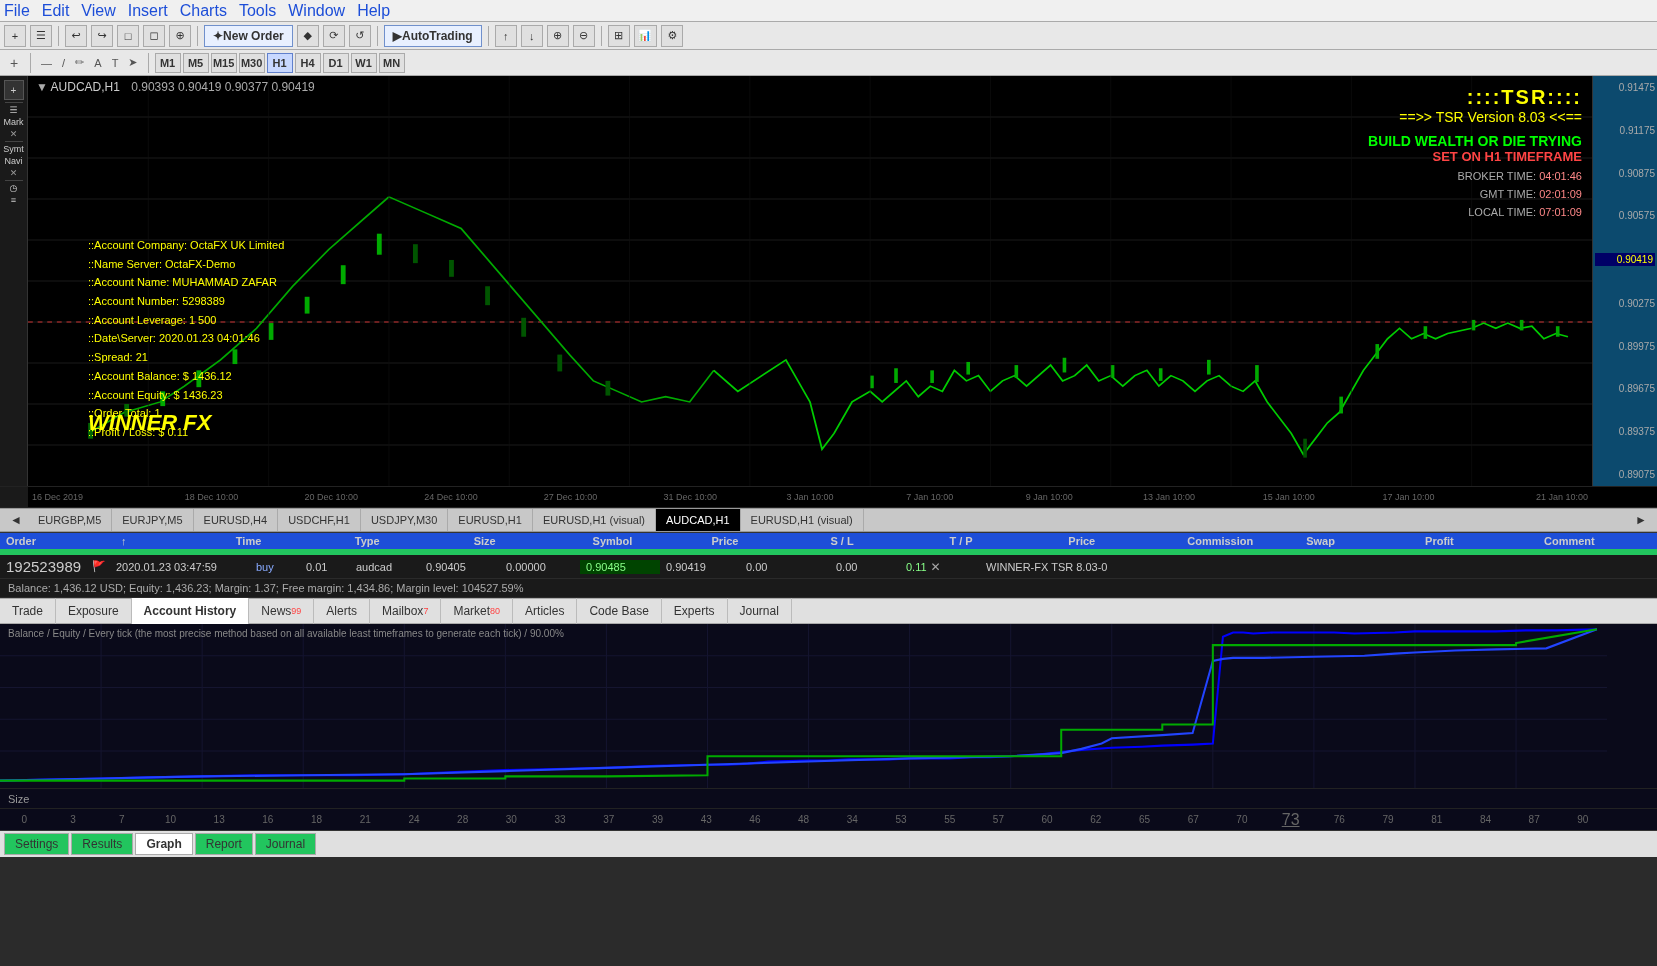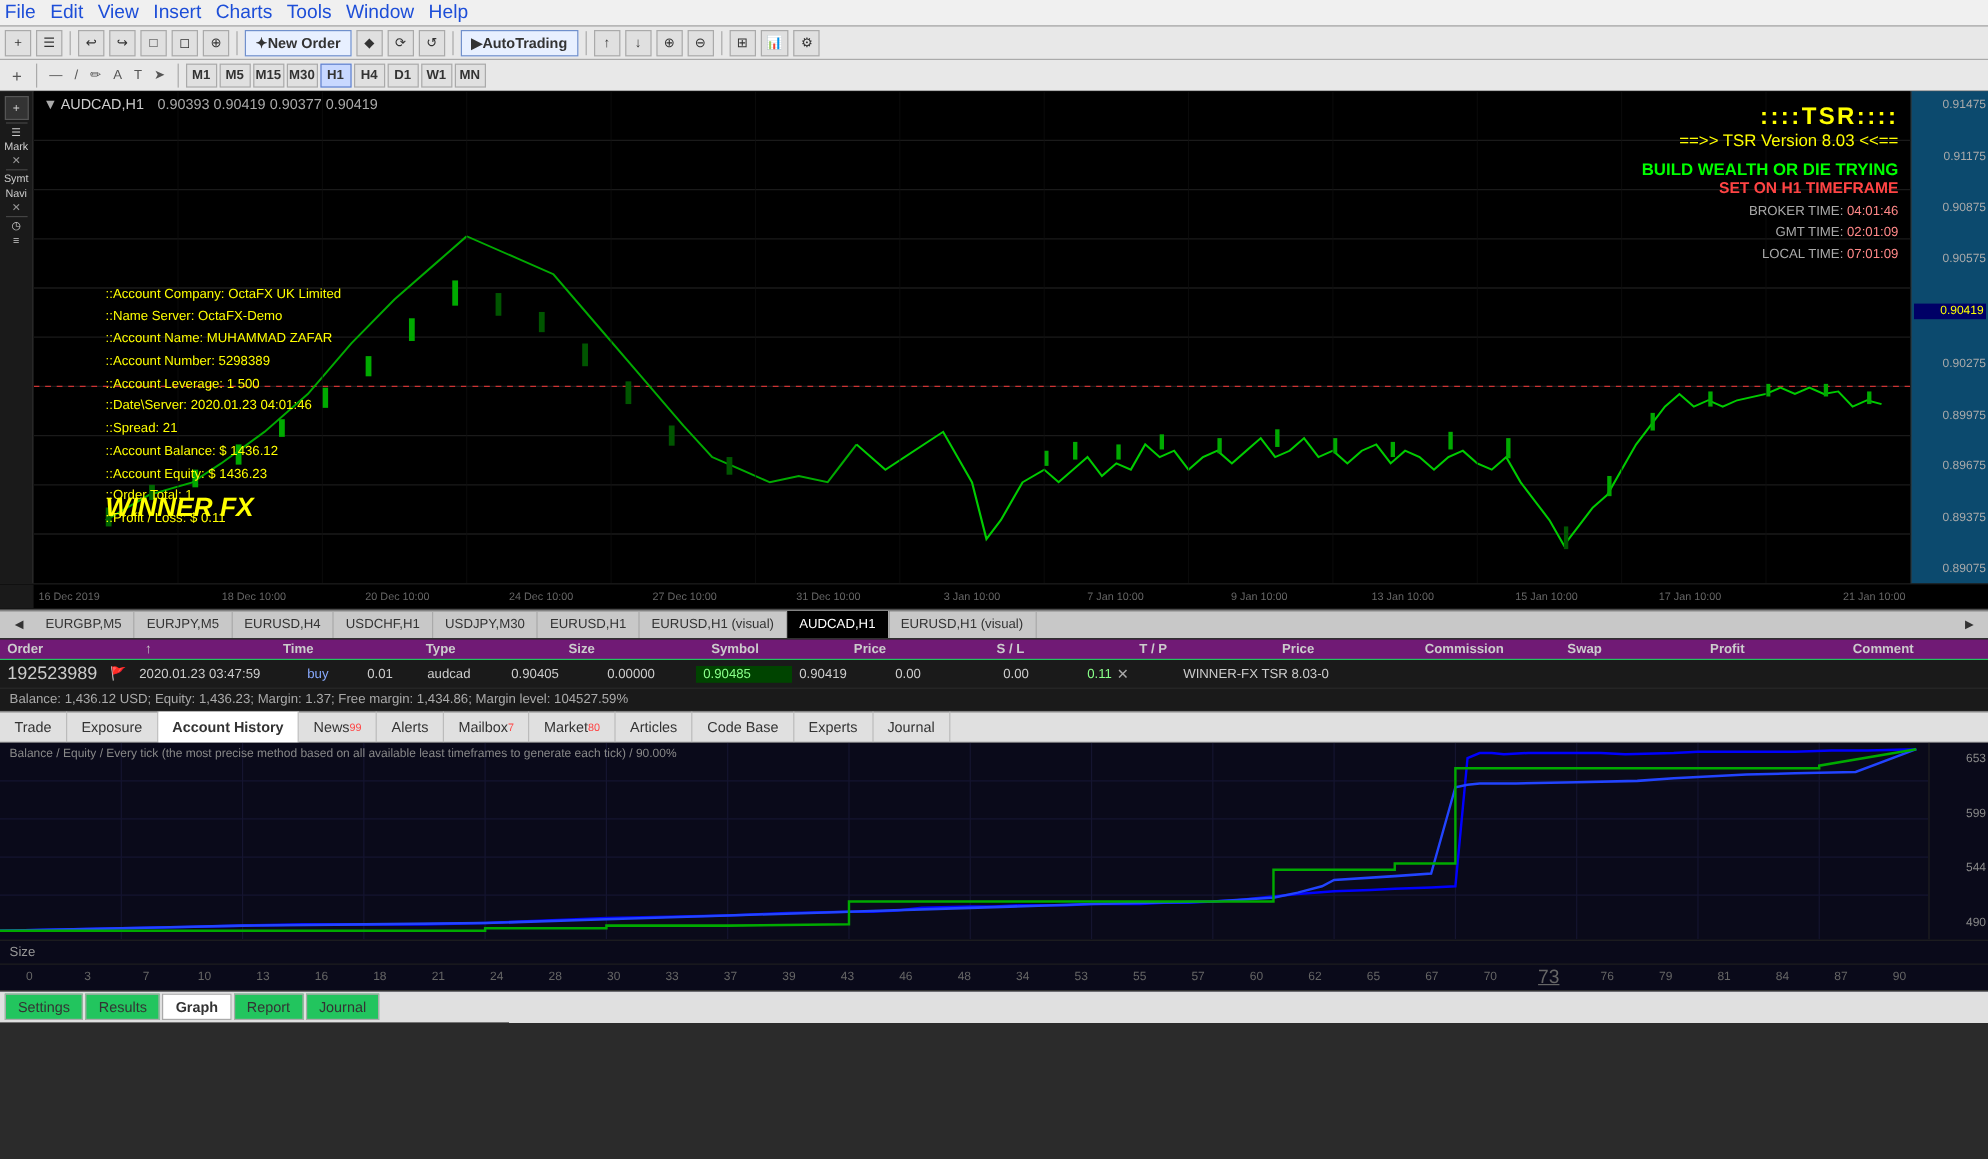--- a/index.html
+++ b/index.html
@@ -327,21 +327,21 @@
   <div class="c-tab">USDCHF,H1</div>
   <div class="c-tab">USDJPY,M30</div>
   <div class="c-tab">EURUSD,H1</div>
   <div class="c-tab">EURUSD,H1 (visual)</div>
   <div class="c-tab active">AUDCAD,H1</div>
   <div class="c-tab">EURUSD,H1 (visual)</div>
   <span style="font-size:12px; color:#333; padding:0 6px; cursor:pointer; margin-left:auto;">►</span>
 </div>
 
 <div id="order-section" style="background:#1a1a1a; border-top:1px solid #333;">
-  <div id="order-table-header" style="display:flex; background:#701a75; border-bottom:1px solid #22c55e; padding:2px 0;">
+  <div id="order-table-header" style="display:flex; background:#1d4ed8; border-bottom:6px solid #22c55e; padding:2px 0;">
     <span style="font-size:11px; color:#ccc; font-weight:bold; width:90px; padding:0 6px; flex-shrink:0;">Order</span>
     <span style="font-size:11px; color:#ccc; font-weight:bold; width:20px; padding:0 2px; flex-shrink:0;">↑</span>
     <span style="font-size:11px; color:#ccc; font-weight:bold; width:140px; padding:0 6px; flex-shrink:0;">Time</span>
     <span style="font-size:11px; color:#ccc; font-weight:bold; width:50px; padding:0 6px; flex-shrink:0;">Type</span>
     <span style="font-size:11px; color:#ccc; font-weight:bold; width:50px; padding:0 6px; flex-shrink:0;">Size</span>
     <span style="font-size:11px; color:#ccc; font-weight:bold; width:70px; padding:0 6px; flex-shrink:0;">Symbol</span>
     <span style="font-size:11px; color:#ccc; font-weight:bold; width:80px; padding:0 6px; flex-shrink:0;">Price</span>
     <span style="font-size:11px; color:#ccc; font-weight:bold; width:80px; padding:0 6px; flex-shrink:0;">S / L</span>
     <span style="font-size:11px; color:#ccc; font-weight:bold; width:80px; padding:0 6px; flex-shrink:0;">T / P</span>
     <span style="font-size:11px; color:#ccc; font-weight:bold; width:80px; padding:0 6px; flex-shrink:0;">Price</span>
@@ -416,26 +416,20 @@
       <line x1="1400" y1="0" x2="1400" y2="155" stroke="#151530" stroke-width="1"></line>
       <line x1="1500" y1="0" x2="1500" y2="155" stroke="#151530" stroke-width="1"></line>
 
       <polyline points="0,148 50,147 100,146 150,145 200,144 250,143 300,143 350,143 400,142 450,140 500,138 550,137 600,136 650,134 700,133 720,133 740,132 760,130 800,129 820,129 840,128 860,128 880,128 900,127 920,127 940,127 960,126 980,126 1000,125 1020,124 1050,121 1070,119 1100,117 1130,116 1150,115 1180,114 1200,113 1210,12 1220,8 1230,8 1240,9 1260,8 1280,8 1300,8 1320,8 1340,9 1380,8 1400,7 1420,7 1450,7 1480,7 1510,6 1540,6 1580,5" fill="none" stroke="#0000ff" stroke-width="2"></polyline>
 
       <polyline points="0,148 50,147 100,146 150,145 200,144 300,143 400,142 500,139 600,136 700,133 800,130 900,127 1000,125 1050,122 1070,118 1090,113 1100,108 1150,105 1180,103 1200,35 1210,33 1220,32 1250,32 1300,31 1350,30 1380,28 1400,27 1440,25 1480,24 1530,23 1580,5" fill="none" stroke="#2244ff" stroke-width="2"></polyline>
 
       <polyline points="0,148 200,148 200,148 400,148 400,146 500,146 500,144 600,144 600,144 700,143 700,125 800,125 800,125 900,125 900,125 1000,125 1000,125 1050,125 1050,100 1100,100 1100,100 1150,100 1150,95 1200,95 1200,20 1300,20 1300,20 1400,20 1400,20 1500,20 1500,18 1580,5" fill="none" stroke="#00aa00" stroke-width="2"></polyline>
     </svg>
 
-    <div id="bottom-scale" style="position:absolute;right:0;top:0;width:50px;height:100%;background:#0a0a1a;border-left:1px solid #222;display:flex;flex-direction:column;justify-content:space-between;padding:8px 2px;">
-      <span style="font-size:10px;color:#888;text-align:right;">653</span>
-      <span style="font-size:10px;color:#888;text-align:right;">599</span>
-      <span style="font-size:10px;color:#888;text-align:right;">544</span>
-      <span style="font-size:10px;color:#888;text-align:right;">490</span>
-    </div>
   </div>
 
   <div id="size-bar" style="background:#0a0a1a; height:20px; display:flex; align-items:center; padding:0 8px; border-bottom:1px solid #222;">
     <span style="font-size:11px; color:#999;">Size</span>
   </div>
 
   <div id="x-axis" style="background:#0a0a1a; height:22px; display:flex; align-items:center; padding:0 0 0 0; border-bottom:1px solid #333; overflow:hidden;">
     <div style="flex:1; display:flex; align-items:center;">
       <span style="font-size:10px;color:#666;min-width:18px;text-align:center;">0</span>
       <span style="font-size:10px;color:#666;flex:1;text-align:center;">3</span>

